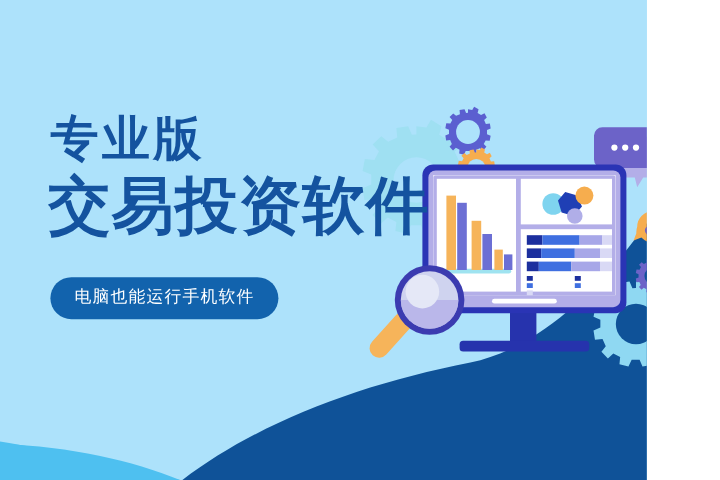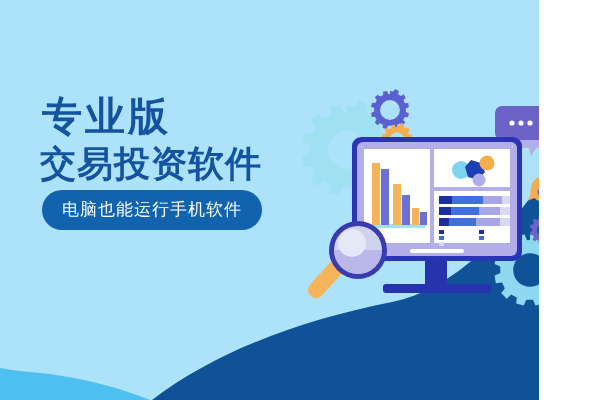--- a/index.html
+++ b/index.html
@@ -33,32 +33,32 @@
     letter-spacing: 1px;
     line-height: 1.0;
     white-space: nowrap;
   }
   #headline-1 {
     font-size: 40px;
     margin-bottom: 10px;
     letter-spacing: 3px;
   }
   #headline-2 {
-    font-size: 36px;
+    font-size: 52px;
     letter-spacing: 1px;
     margin-left: -2px;
   }
   #subtitle-pill {
-    margin-top: 8px;
+    margin-top: 33px;
     display: inline-block;
     background: #1263ad;
     color: #ffffff;
     border-radius: 22px;
     padding: 8px 20px 9px 20px;
-    font-size: 17px;
+    font-size: 14px;
     font-family: "DejaVu Sans", "Liberation Sans", sans-serif;
     letter-spacing: 1px;
     white-space: nowrap;
   }
 
   
   #illustration {
     position: absolute;
     left: 0; top: 0;
     width: 600px; height: 400px;

